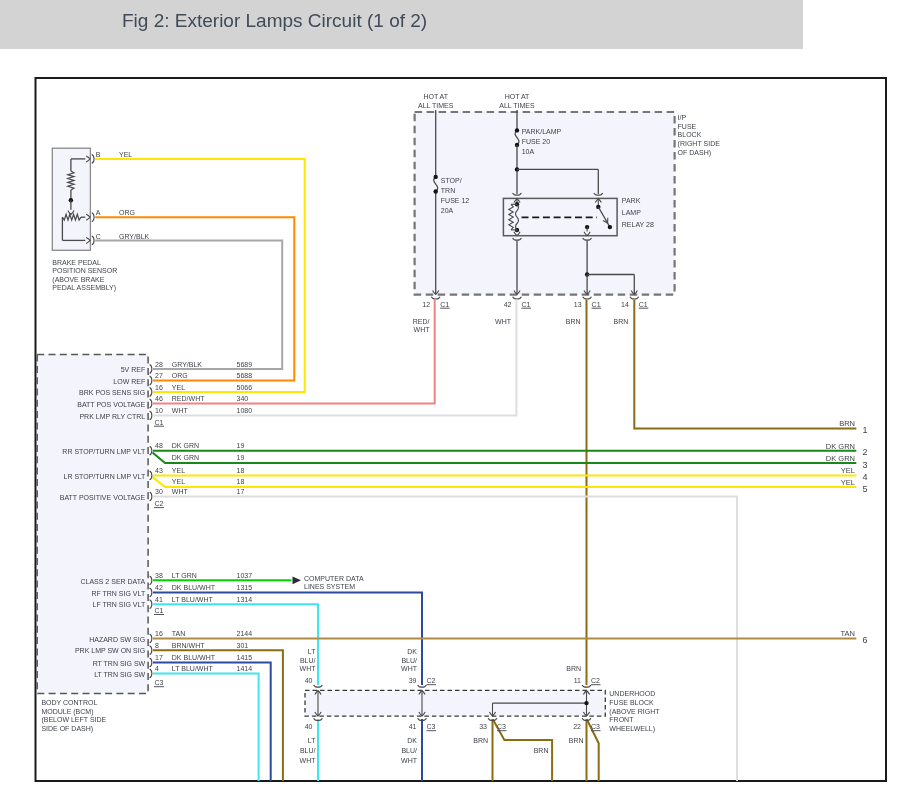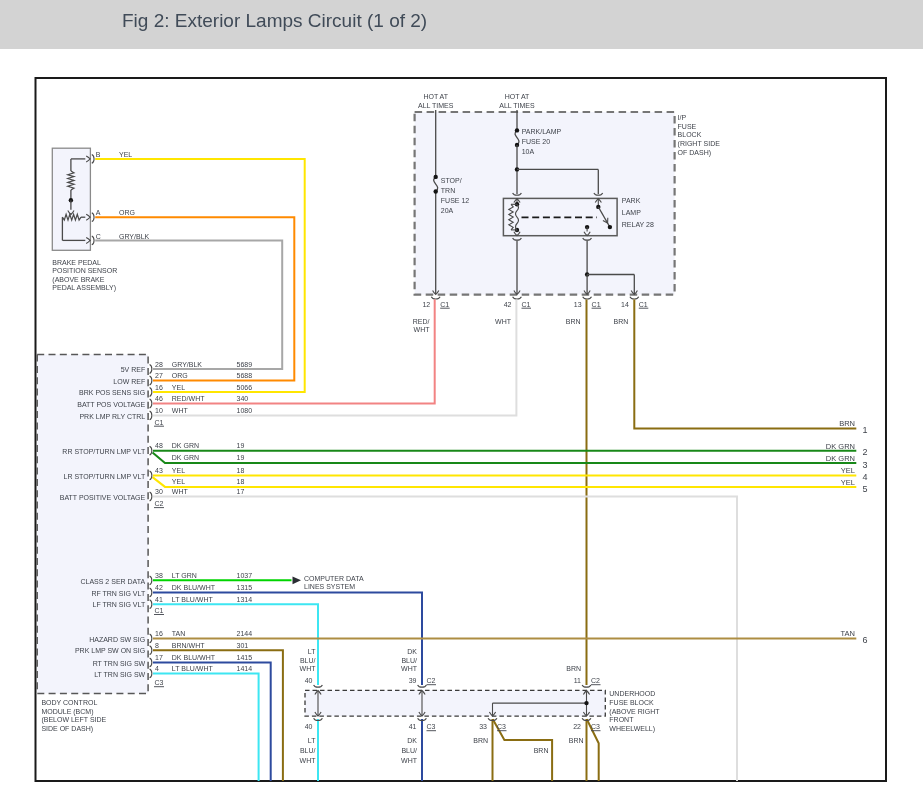--- a/index.html
+++ b/index.html
@@ -1,14 +1,14 @@
 <!DOCTYPE html>
 <html><head><meta charset="utf-8"><style>
 html,body{margin:0;padding:0;background:#ffffff;width:923px;height:809px;overflow:hidden}
-.hdr{position:absolute;left:0;top:0;width:923px;height:49px;background:#d3d3d3}
+.hdr{position:absolute;left:0;top:0;width:803px;height:49px;background:#d3d3d3}
 .hdr span{position:absolute;left:122px;top:10px;font-family:"Liberation Sans",sans-serif;font-size:19px;color:#404b58}
 svg{position:absolute;left:0;top:0}
 svg text{font-family:"Liberation Sans",sans-serif;fill:#3f434b}
 </style></head><body>
 <div class="hdr">
     <span>Fig 2: Exterior Lamps Circuit (1 of 2)</span>
   </div>
 <svg width="923" height="809" viewBox="0 0 923 809">
 <rect x="35.5" y="78" width="850.5" height="703" fill="#ffffff" stroke="#1a1a1a" stroke-width="2"></rect>
 <rect x="414.6" y="112" width="260" height="182.6" fill="#f3f4fc" stroke="#767676" stroke-width="2.2" stroke-dasharray="7.5,4.5"></rect>

